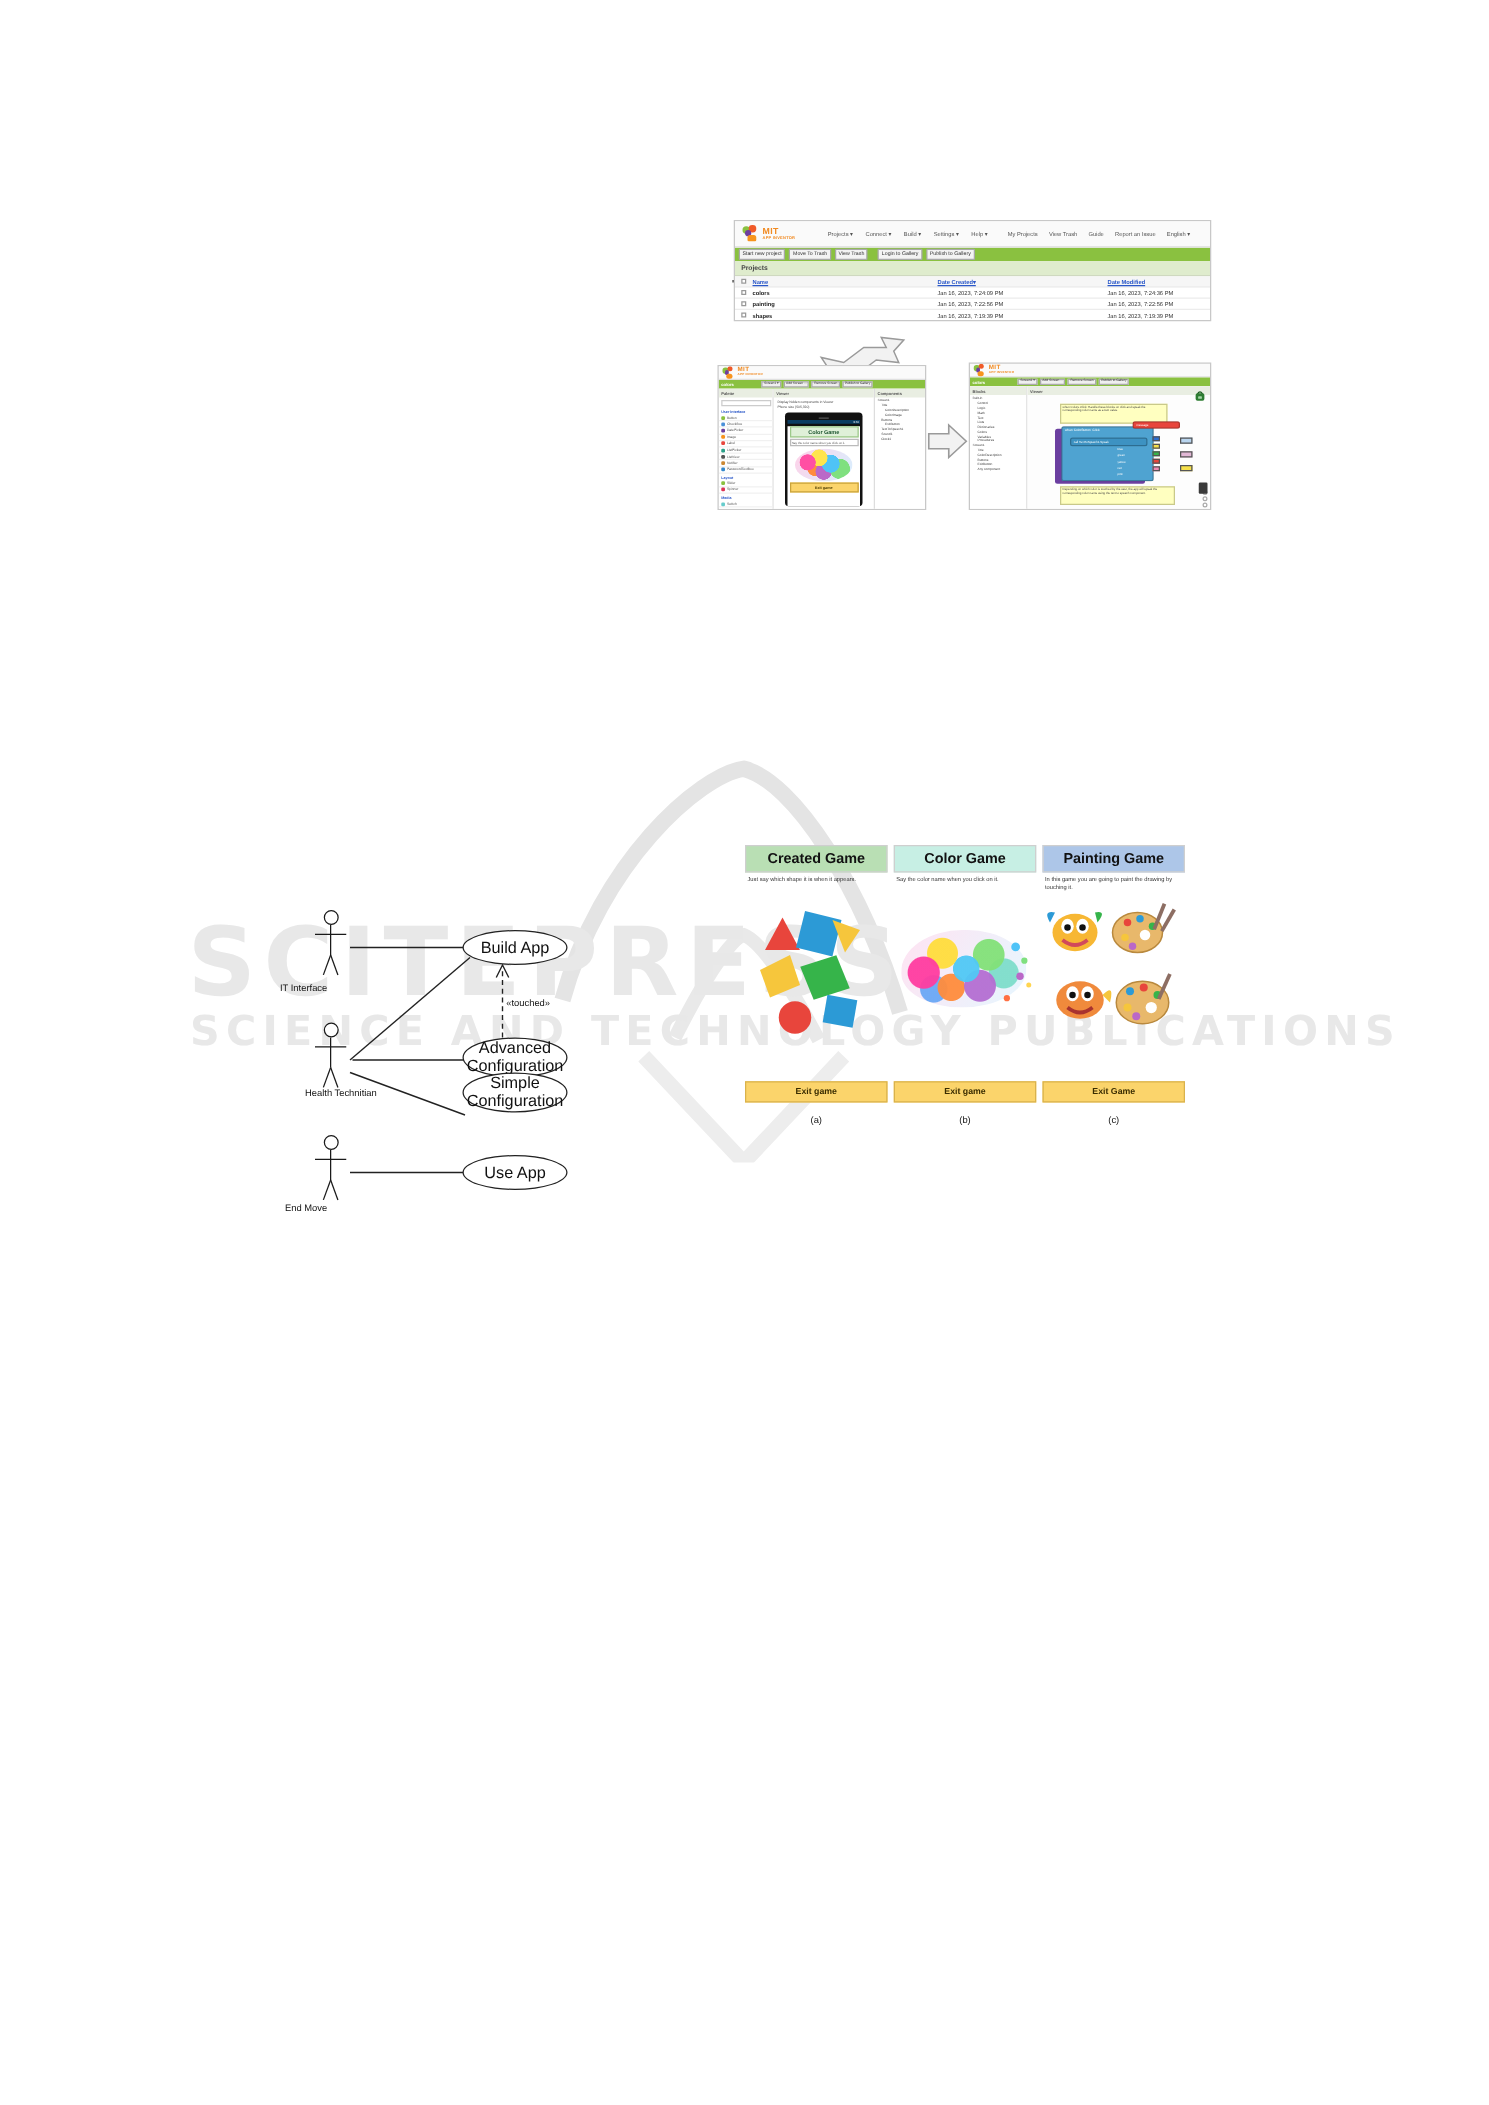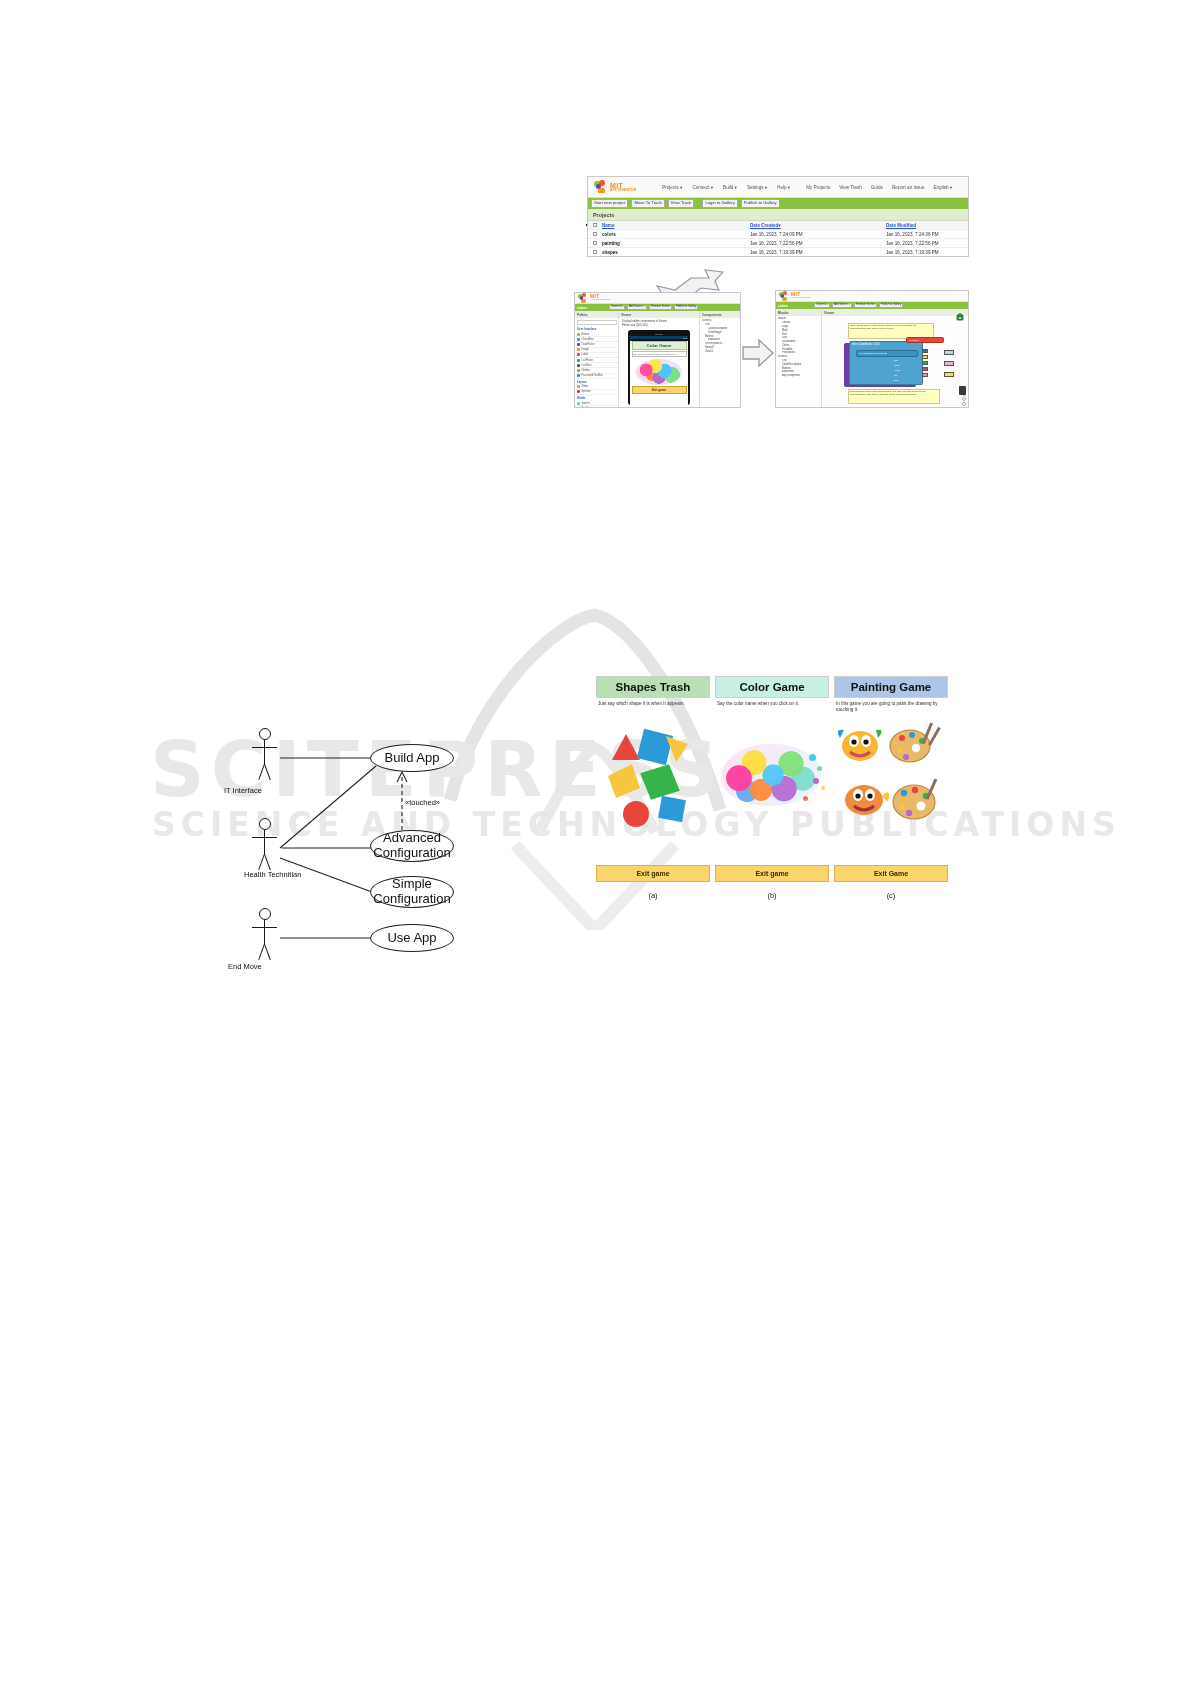--- a/index.html
+++ b/index.html
@@ -617,38 +617,38 @@
     <span>Build App</span>
   </div>
 
   <div class="ellipse" style="left:190px; top:130px; width:84px; height:32px;">
     <span style="display:block;">
       <span style="display:block;">Advanced</span>
       <span style="display:block;">Configuration</span>
     </span>
   </div>
 
-  <div class="ellipse" style="left:190px; top:176px; width:84px; height:32px;">
+  <div class="ellipse" style="left:190px; top:158px; width:84px; height:32px;">
     <span style="display:block;">
       <span style="display:block;">Simple</span>
       <span style="display:block;">Configuration</span>
     </span>
   </div>
 
   <div class="ellipse" style="left:190px; top:224px; width:84px; height:28px;">
     <span>Use App</span>
   </div>
 
   <div class="uc-label" style="left:225px; top:98px;">«touched»</div>
 </div>
 
 <div id="games">
 
   <div class="gpanel gp-a">
-    <div class="g-title a">Shapes Trash</div>
+    <div class="g-title a">Created Game</div>
     <div class="g-desc">Just say which shape it is when it appears.</div>
     <div class="g-art">
       <svg width="114" height="140" viewBox="0 0 114 140">
         <polygon points="16,46 44,46 30,20" fill="#e8453c"></polygon>
         <rect x="44" y="18" width="30" height="30" fill="#2c9ad6" transform="rotate(14 59 33)"></rect>
         <polygon points="12,62 36,50 44,74 20,84" fill="#f6c63c"></polygon>
         <polygon points="46,56 76,52 82,80 52,84" fill="#36b44a" transform="rotate(-10 64 68)"></polygon>
         <circle cx="40" cy="100" r="13" fill="#e8453c"></circle>
         <polygon points="62,86 86,82 90,104 66,108" fill="#2c9ad6" transform="rotate(20 76 95)"></polygon>
         <polygon points="70,22 92,30 80,48" fill="#f6c63c"></polygon>

